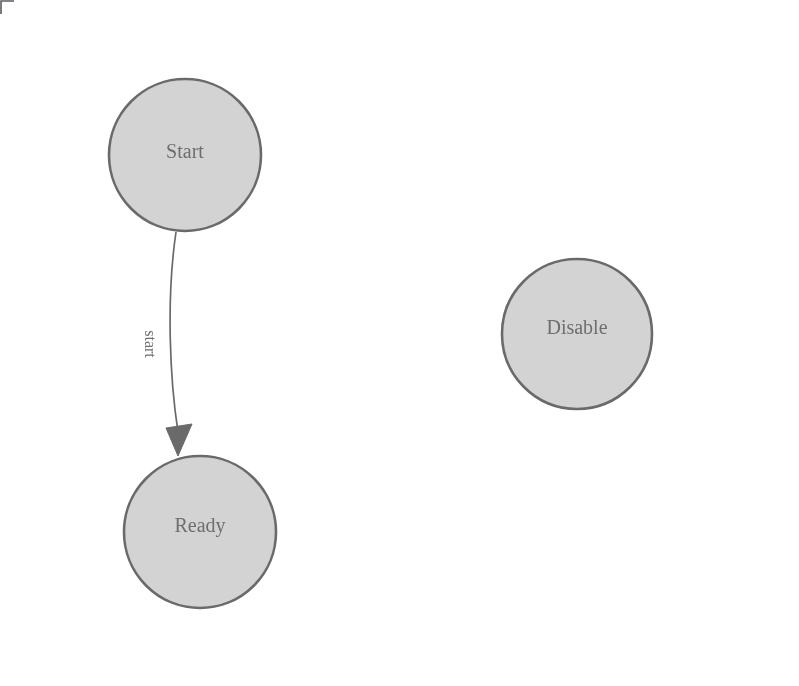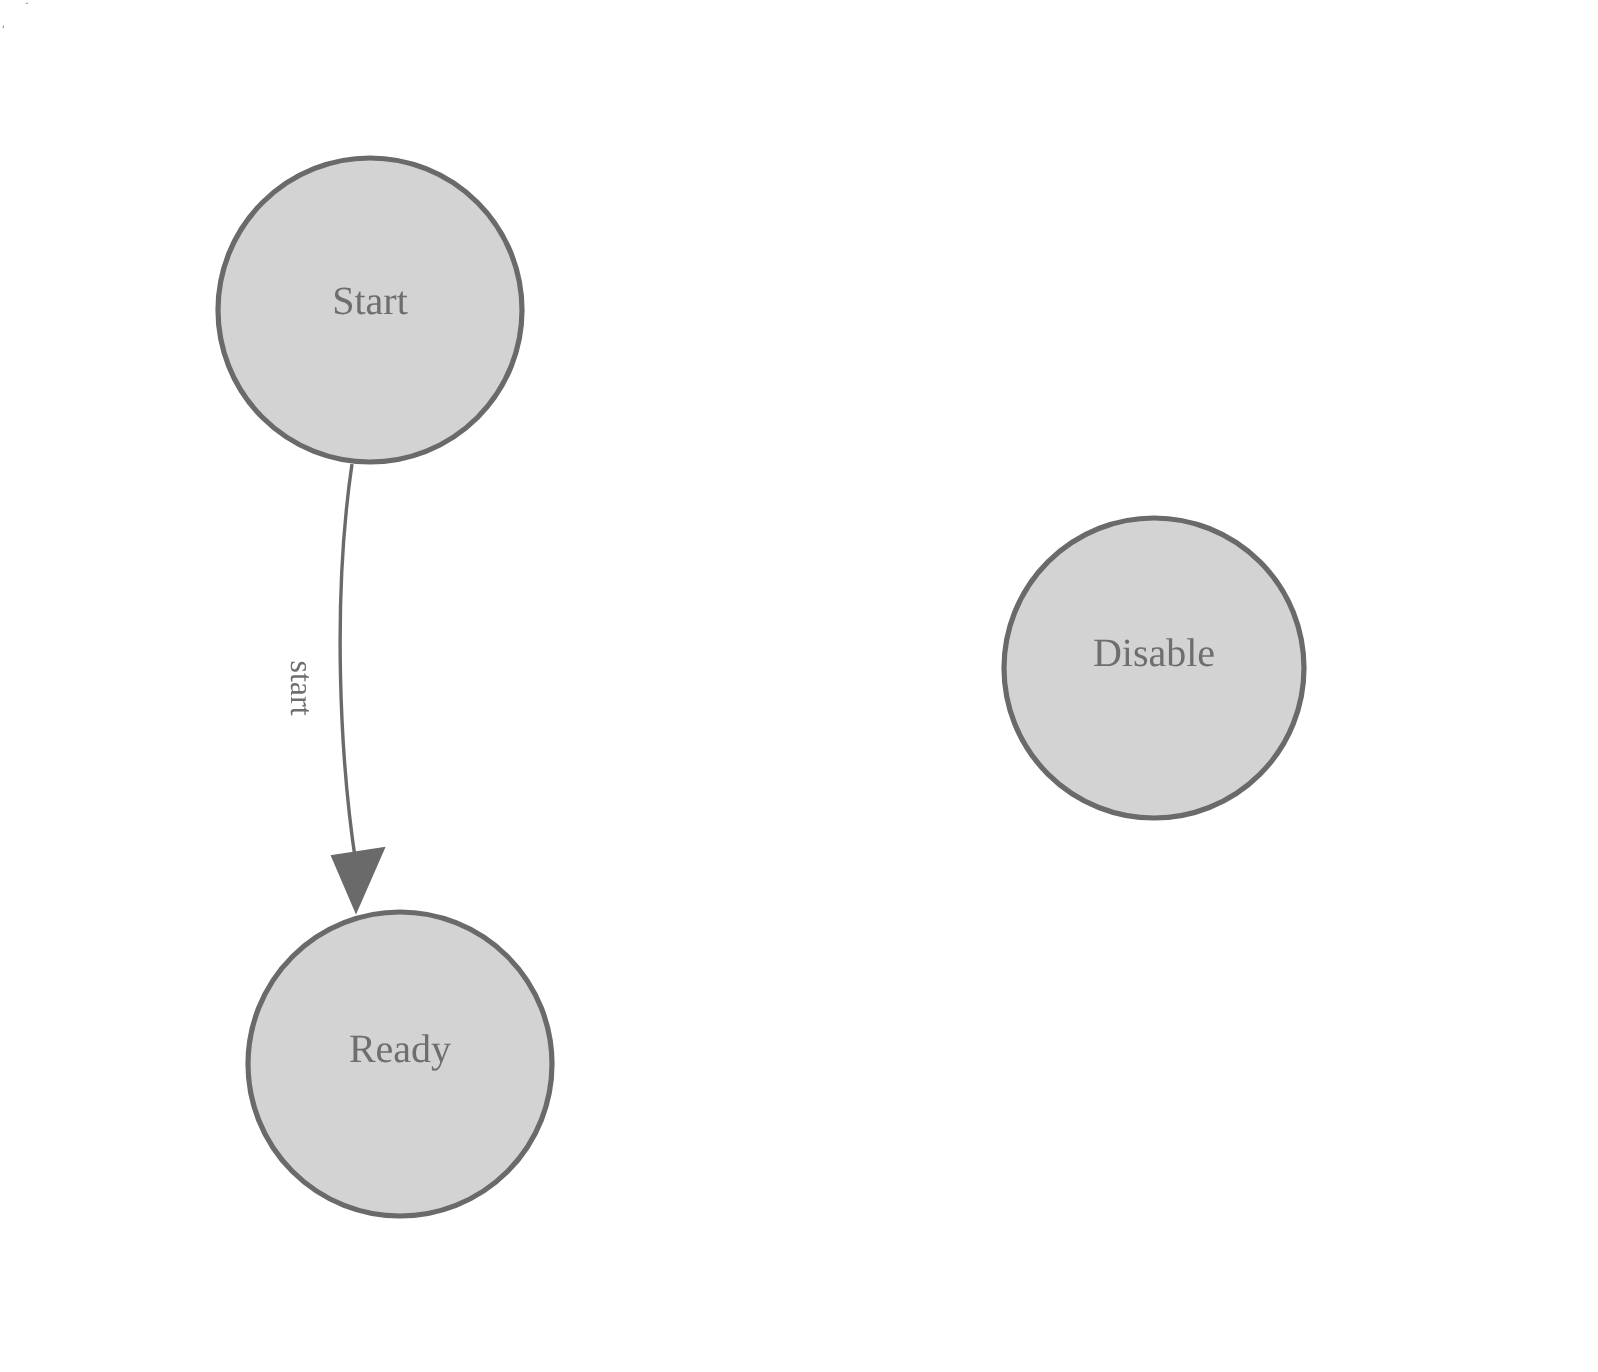--- a/index.html
+++ b/index.html
@@ -9,21 +9,20 @@
   }
   body {
     font-family: "Liberation Serif", "DejaVu Serif", serif;
   }
   #canvas {
     position: relative;
     width: 799px;
     height: 686px;
     background: #ffffff;
     overflow: hidden;
-    border-radius: 21px;
   }
   #diagram-svg {
     position: absolute;
     top: 0;
     left: 0;
     width: 799px;
     height: 686px;
   }
   .state-node-circle {
     fill: #d3d3d3;

